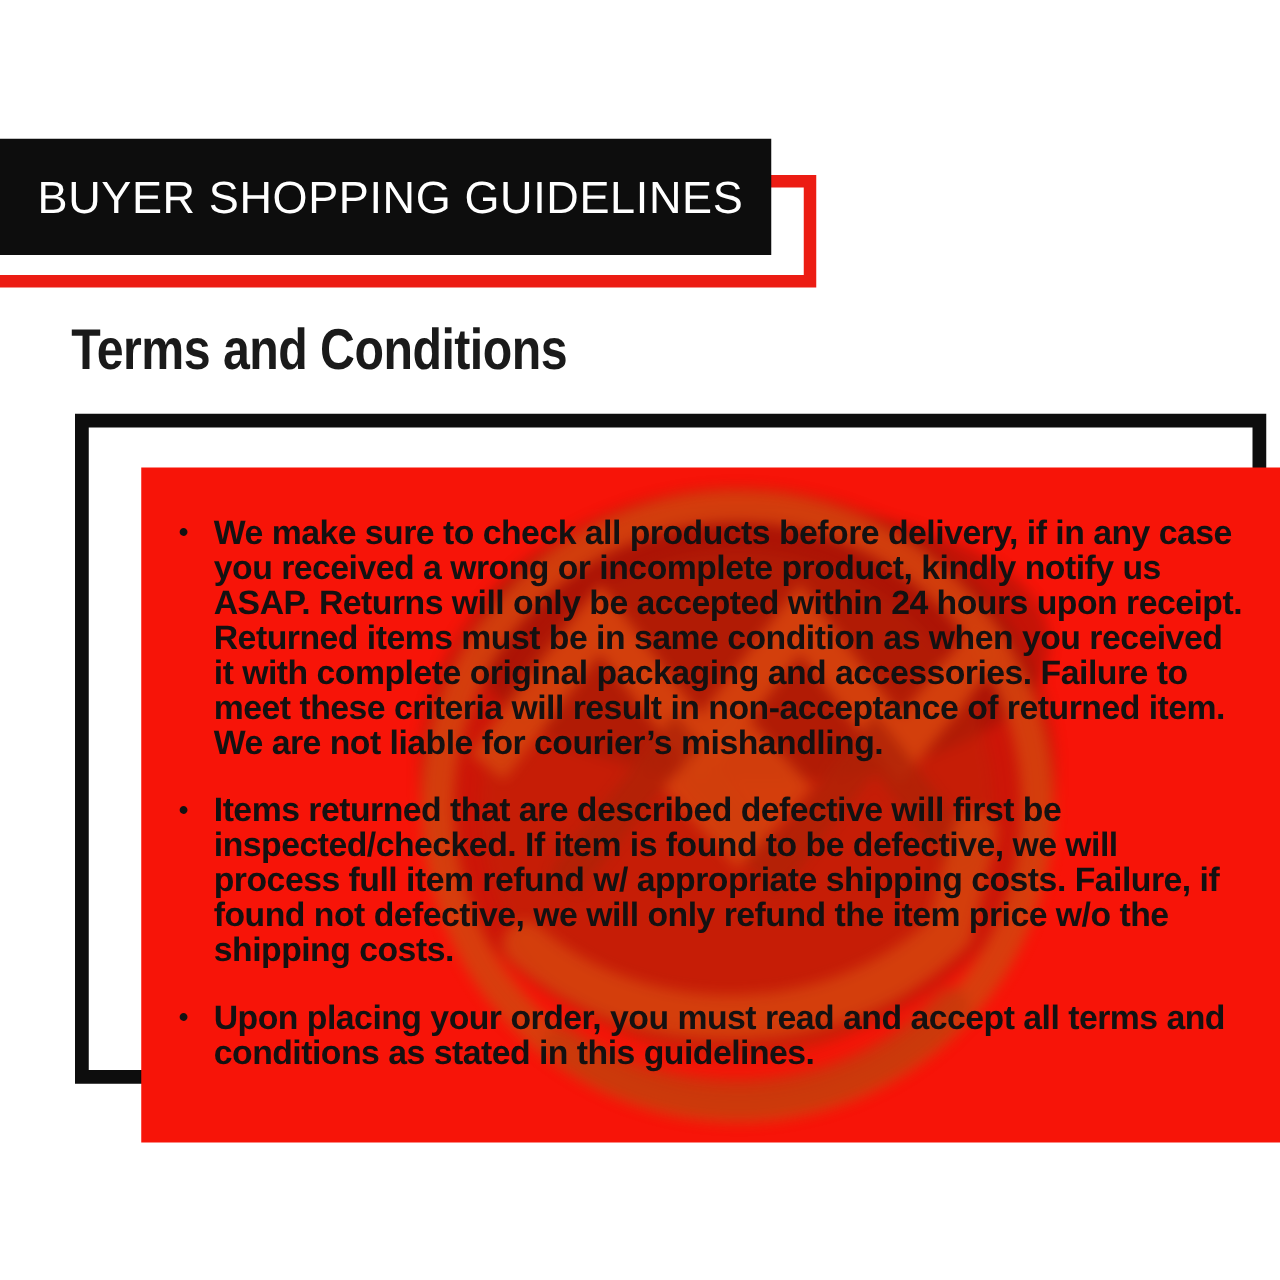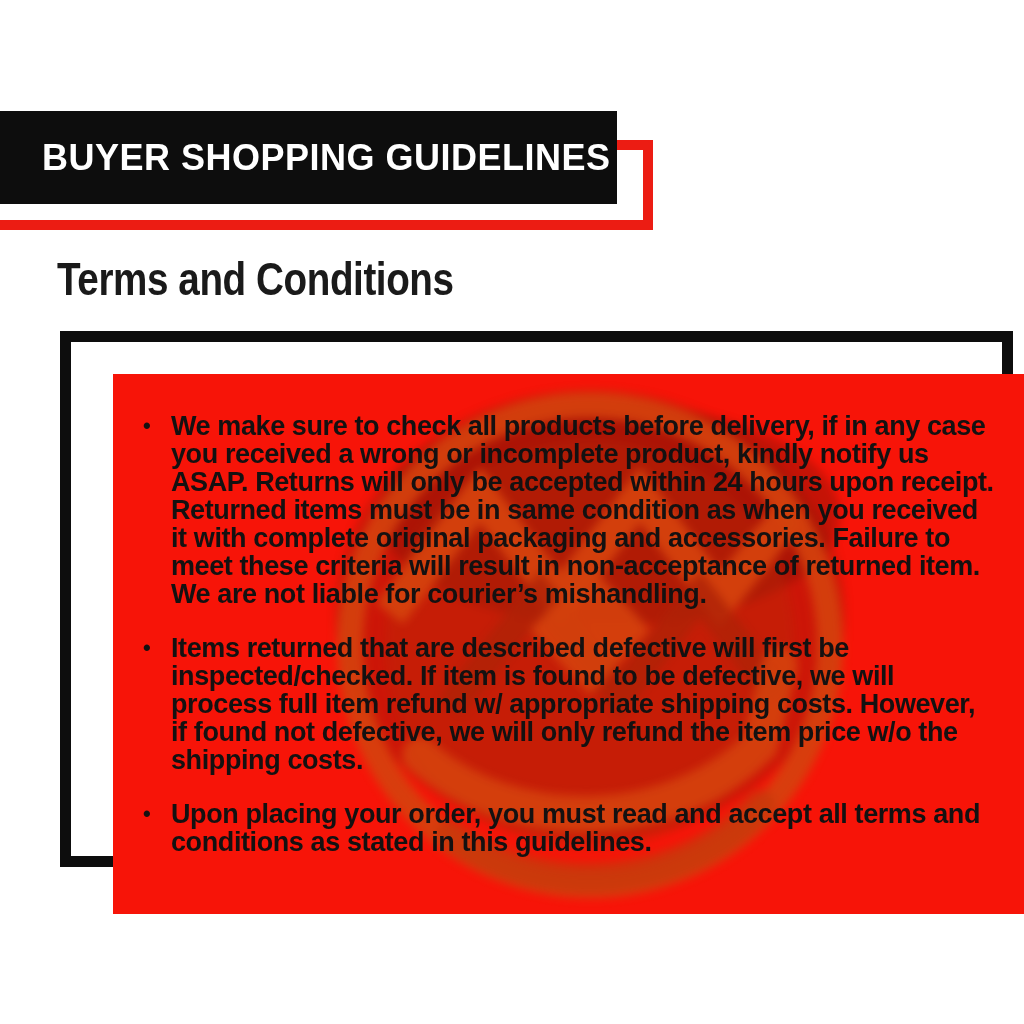--- a/index.html
+++ b/index.html
@@ -31,24 +31,24 @@
   .banner{
     position:absolute;
     left:0;top:111px;
     width:617px;height:93px;
     background:var(--ink);
     z-index:2;
     display:flex;align-items:center;
   }
   .banner-title{
     color:#ffffff;
-    font-weight:bold;
+    font-weight:normal;
     font-size:36px;
     letter-spacing:0.5px;
-    padding-left:42px;
+    padding-left:30px;
     white-space:nowrap;
   }
 
   .page-heading{
     position:absolute;
     left:57px;top:252px;
     font-weight:bold;
     font-size:46px;
     color:#1a1a1a;
     letter-spacing:-0.5px;
@@ -146,20 +146,20 @@
     <path d="M140 470 C240 540 380 520 450 440" fill="none" stroke="#c23c0c" stroke-width="30" stroke-linecap="round" opacity="0.8"></path>
   </svg>
 
   <ul class="terms-list">
     <li>
       <span class="bullet">•</span>
       <span class="term-text">We make sure to check all products before delivery, if in any case you received a wrong or incomplete product, kindly notify us ASAP. Returns will only be accepted within 24 hours upon receipt. Returned items must be in same condition as when you received it with complete original packaging and accessories. Failure to meet these criteria will result in non-acceptance of returned item. We are not liable for courier’s mishandling.</span>
     </li>
     <li>
       <span class="bullet">•</span>
-      <span class="term-text">Items returned that are described defective will first be inspected/checked. If item is found to be defective, we will process full item refund w/ appropriate shipping costs. However, if found not defective, we will only refund the item price w/o the shipping costs.</span>
+      <span class="term-text">Items returned that are described defective will first be inspected/checked. If item is found to be defective, we will process full item refund w/ appropriate shipping costs. Failure, if found not defective, we will only refund the item price w/o the shipping costs.</span>
     </li>
     <li>
       <span class="bullet">•</span>
       <span class="term-text">Upon placing your order, you must read and accept all terms and conditions as stated in this guidelines.</span>
     </li>
   </ul>
 </div>
 
 </body></html>

